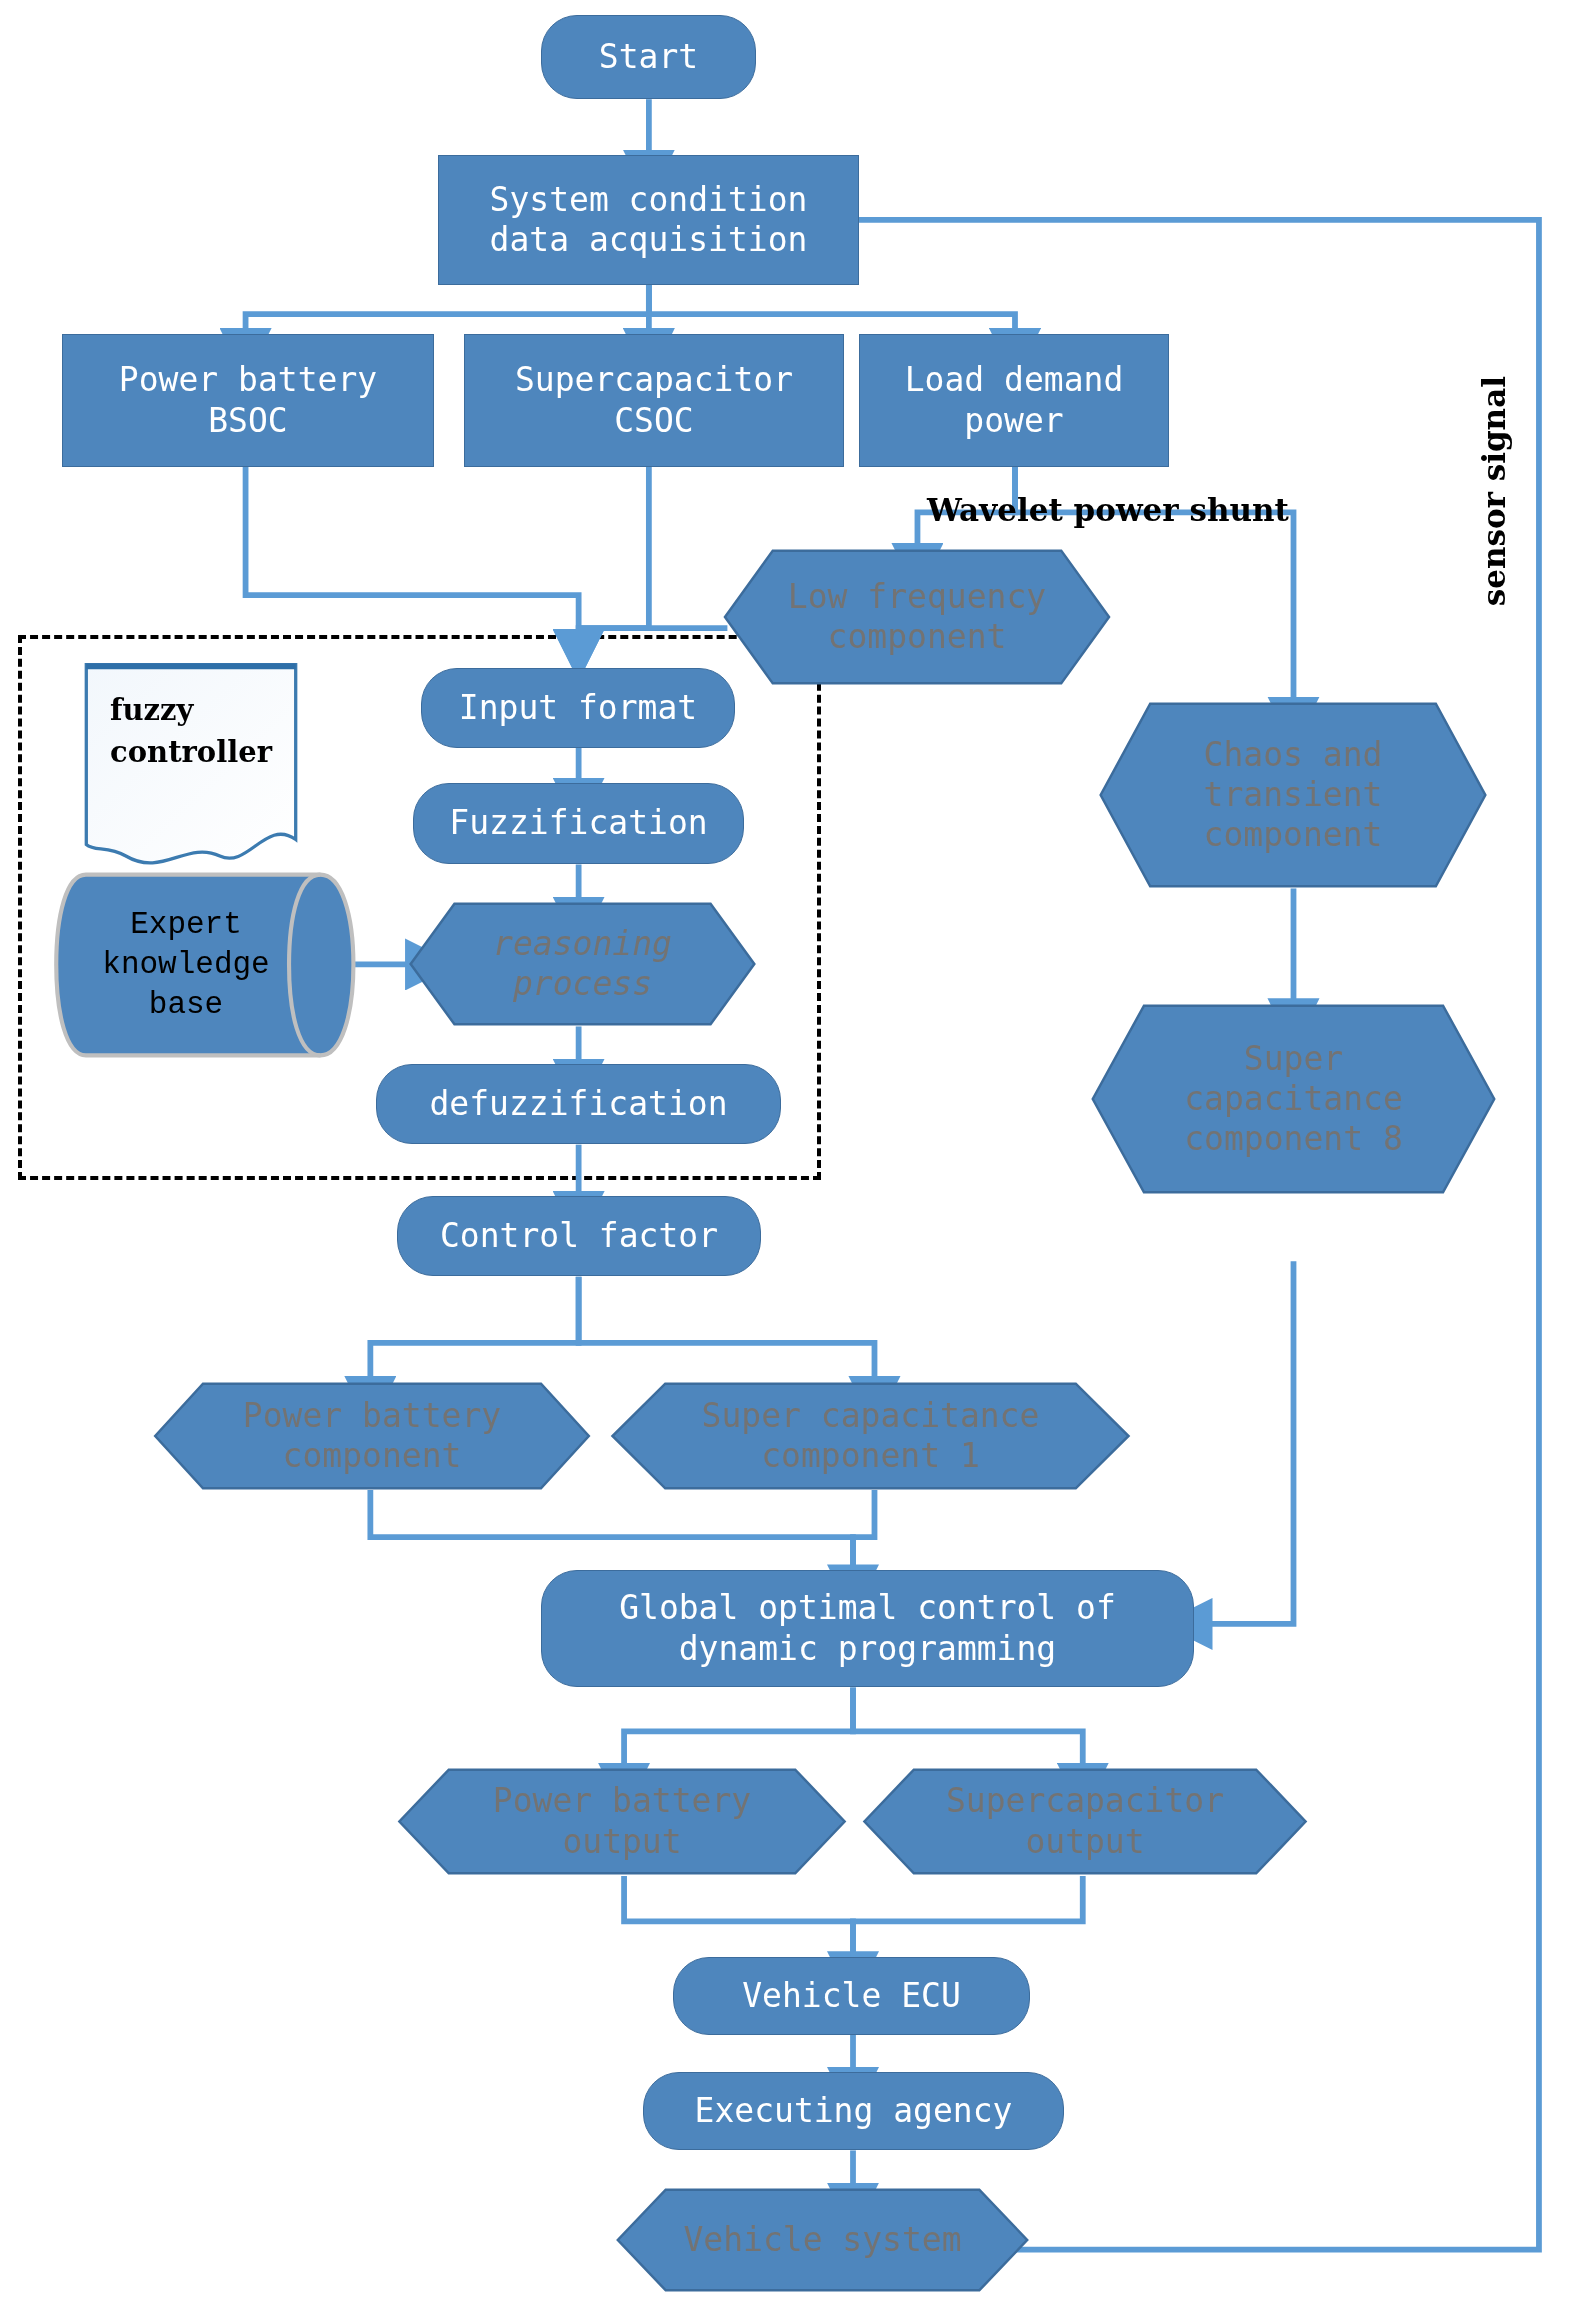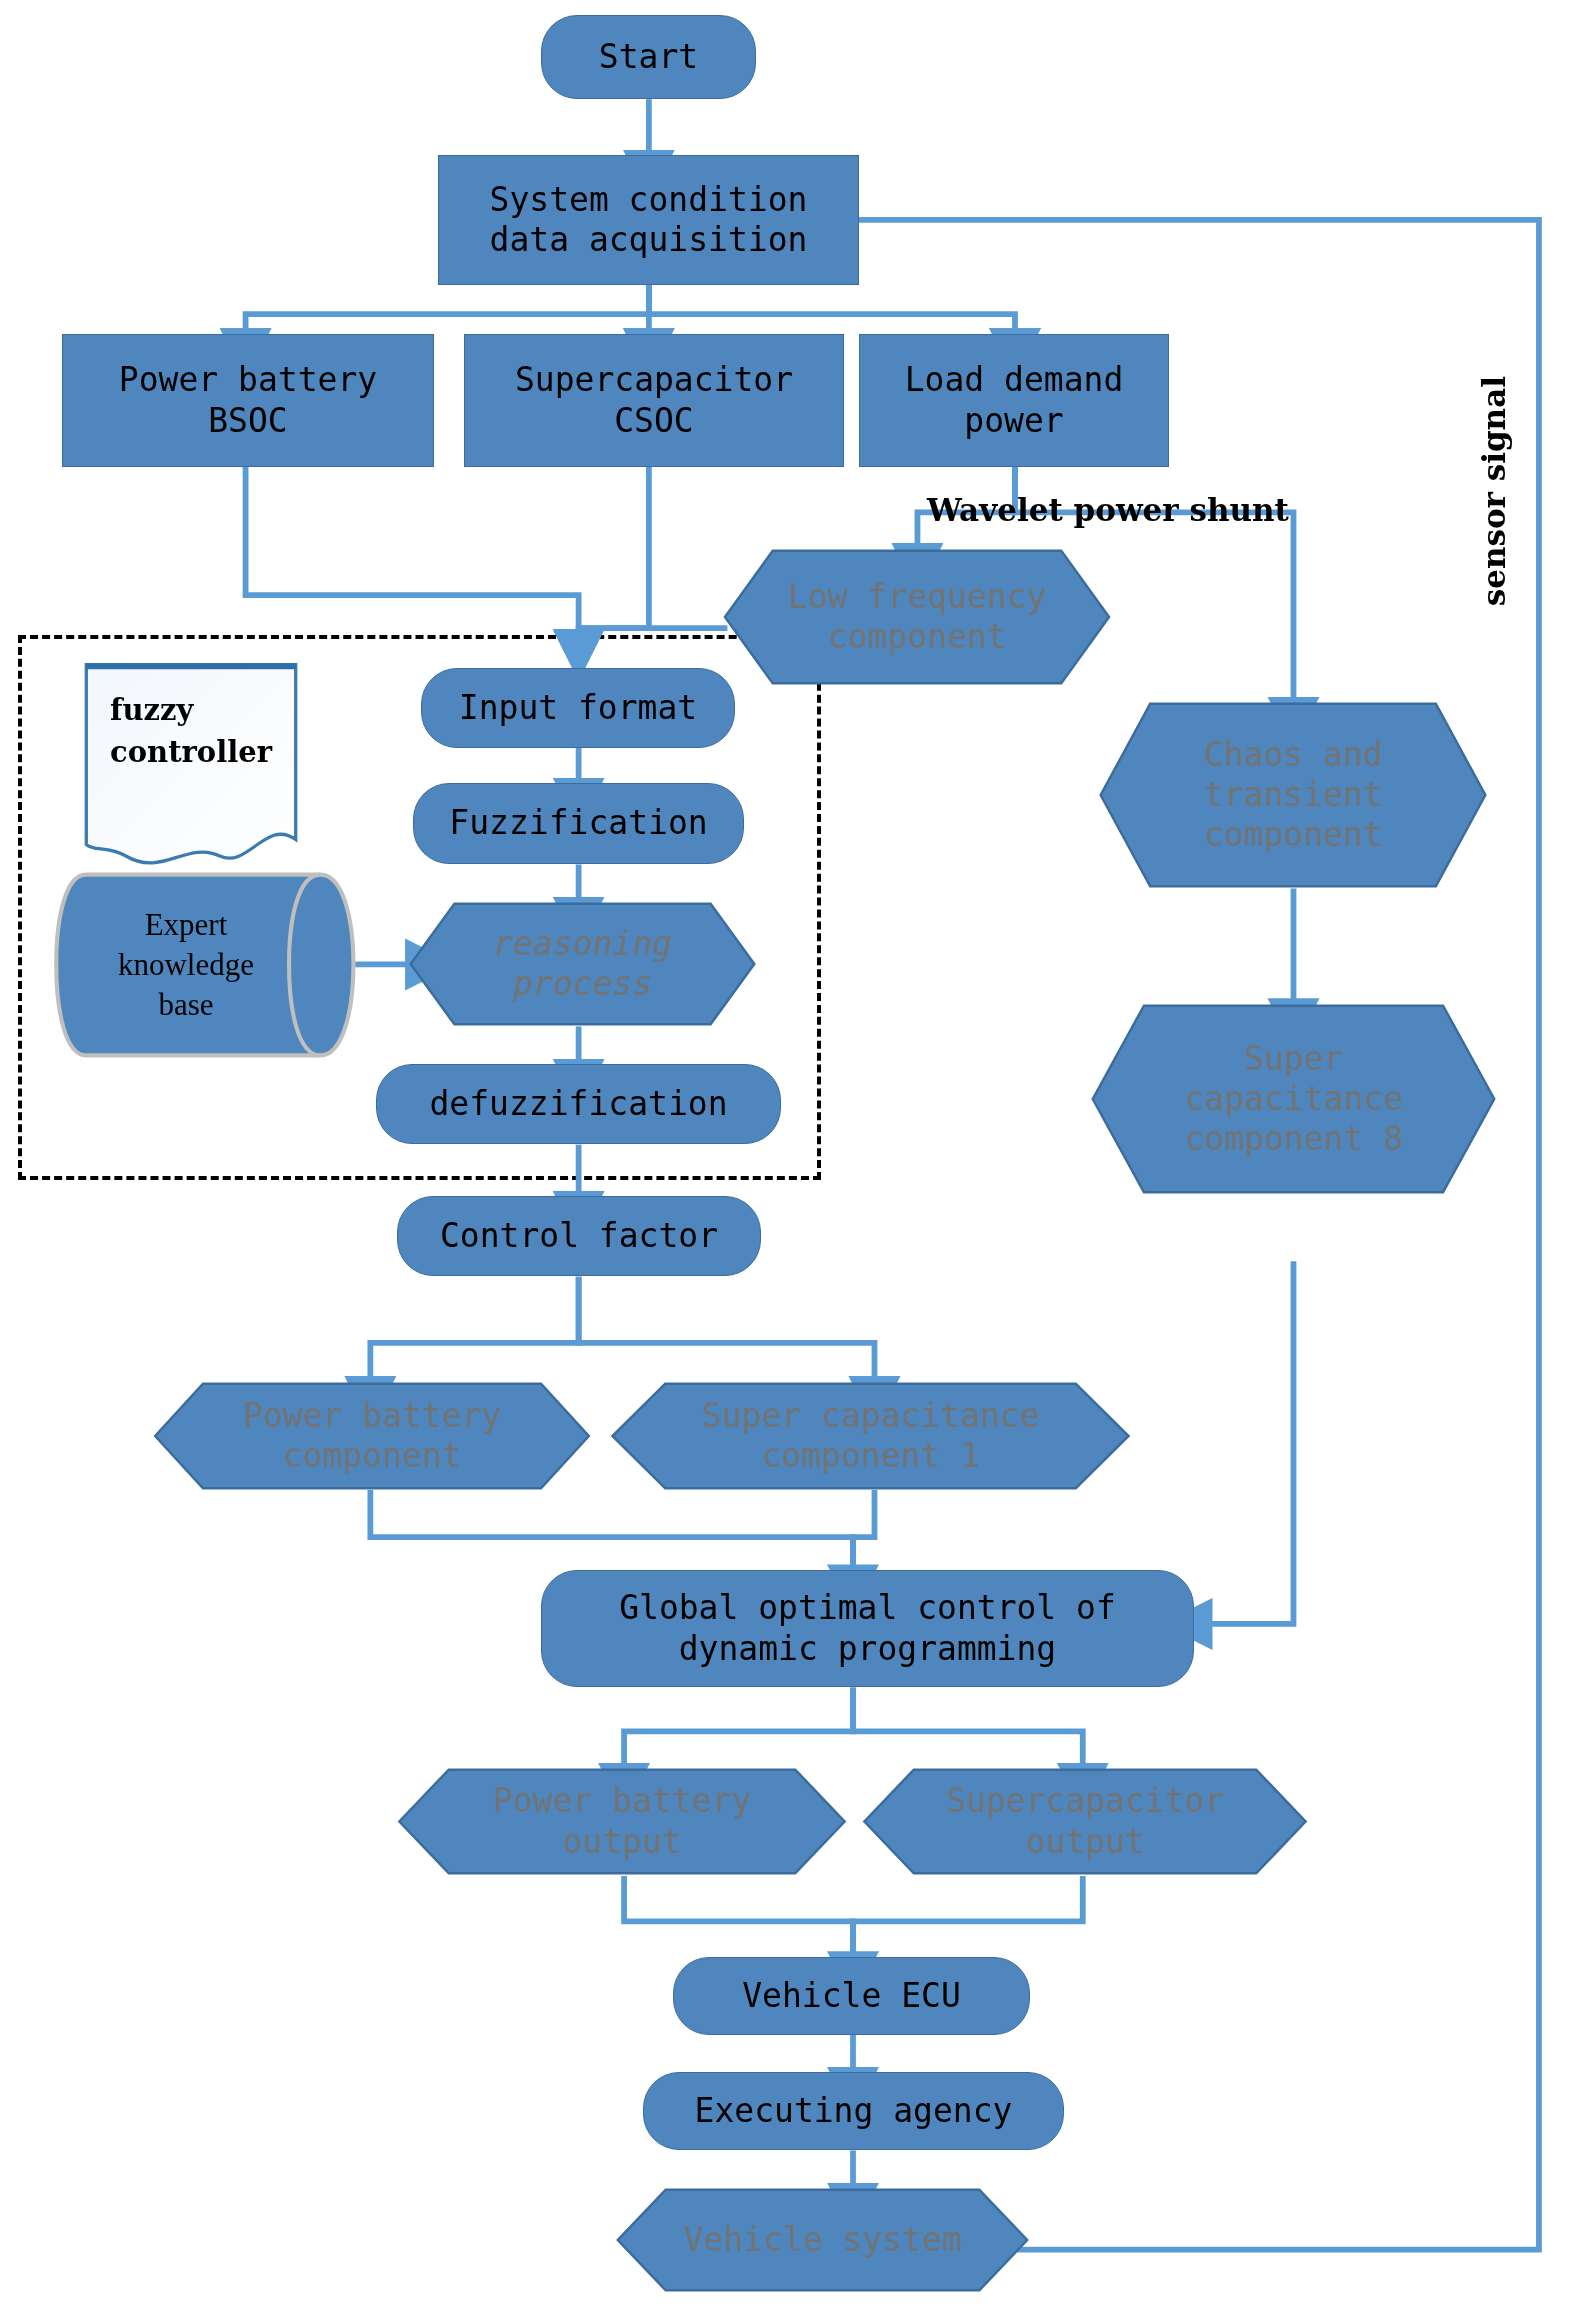--- a/index.html
+++ b/index.html
@@ -1,19 +1,19 @@
 <!DOCTYPE html>
 <html style="font-size:13.2px"><head>
 <meta charset="utf-8">
 <style>
   html,body{margin:0;padding:0;background:#ffffff;}
   body{font-family:"DejaVu Serif", serif;}
   #stage{position:relative;width:1587px;height:2319px;background:#fff;overflow:hidden;}
   .node{position:absolute;box-sizing:border-box;display:flex;align-items:center;justify-content:center;
-        text-align:center;color:#000000;line-height:1.22;white-space:pre-line;z-index:5;}
+        text-align:center;color:#ffffff;line-height:1.22;white-space:pre-line;z-index:5;}
   .fillblue{background:#4E86BD;border:1.7px solid #3C6C9C;}
   .rect{}
   .round{border-radius:36px;}
   .mono{font-family:"DejaVu Sans Mono", monospace;}
   .hexwrap{position:absolute;z-index:5;}
   .hexwrap svg{position:absolute;left:0;top:0;}
   .hexlabel{position:absolute;left:0;top:0;width:100%;height:100%;display:flex;align-items:center;
             justify-content:center;text-align:center;white-space:pre-line;line-height:1.22;color:#737373;
             font-family:"DejaVu Sans Mono", monospace;}
   .dashbox{position:absolute;border:4.1px dashed #000;z-index:1;background:transparent;}
@@ -21,21 +21,21 @@
           writing-mode:vertical-rl;transform:rotate(180deg);white-space:nowrap;}
   .hlabel{position:absolute;z-index:6;font-family:"DejaVu Serif", serif;font-weight:bold;color:#000;white-space:nowrap;}
   .conn{position:absolute;z-index:2;}
   .docwrap{position:absolute;z-index:5;}
   .doclabel{position:absolute;left:0;top:0;width:100%;height:100%;display:flex;flex-direction:column;
             align-items:center;justify-content:flex-start;padding-top:28px;box-sizing:border-box;
             font-family:"DejaVu Serif", serif;font-weight:bold;white-space:pre-line;line-height:1.45;color:#000;}
   .cylwrap{position:absolute;z-index:5;}
   .cyllabel{position:absolute;left:0;top:0;width:100%;height:100%;display:flex;align-items:center;
             justify-content:center;text-align:center;white-space:pre-line;line-height:1.30;color:#000;
-            font-family:Liberation Serif, serif;padding-right:36px;box-sizing:border-box;}
+            font-family:Liberation Mono, monospace;padding-right:36px;box-sizing:border-box;}
 </style>
 </head>
 <body>
 
 <div id="stage">
 
   <svg class="conn" width="1587" height="2319" viewBox="0 0 1920 2806" style="left:0;top:0;">
     <defs>
       <marker id="ah" markerWidth="10" markerHeight="9" refX="1" refY="4.5" orient="auto" markerUnits="strokeWidth">
         <path d="M0,0 L0,9 L9,4.5 z" fill="#5B9BD5"></path>

